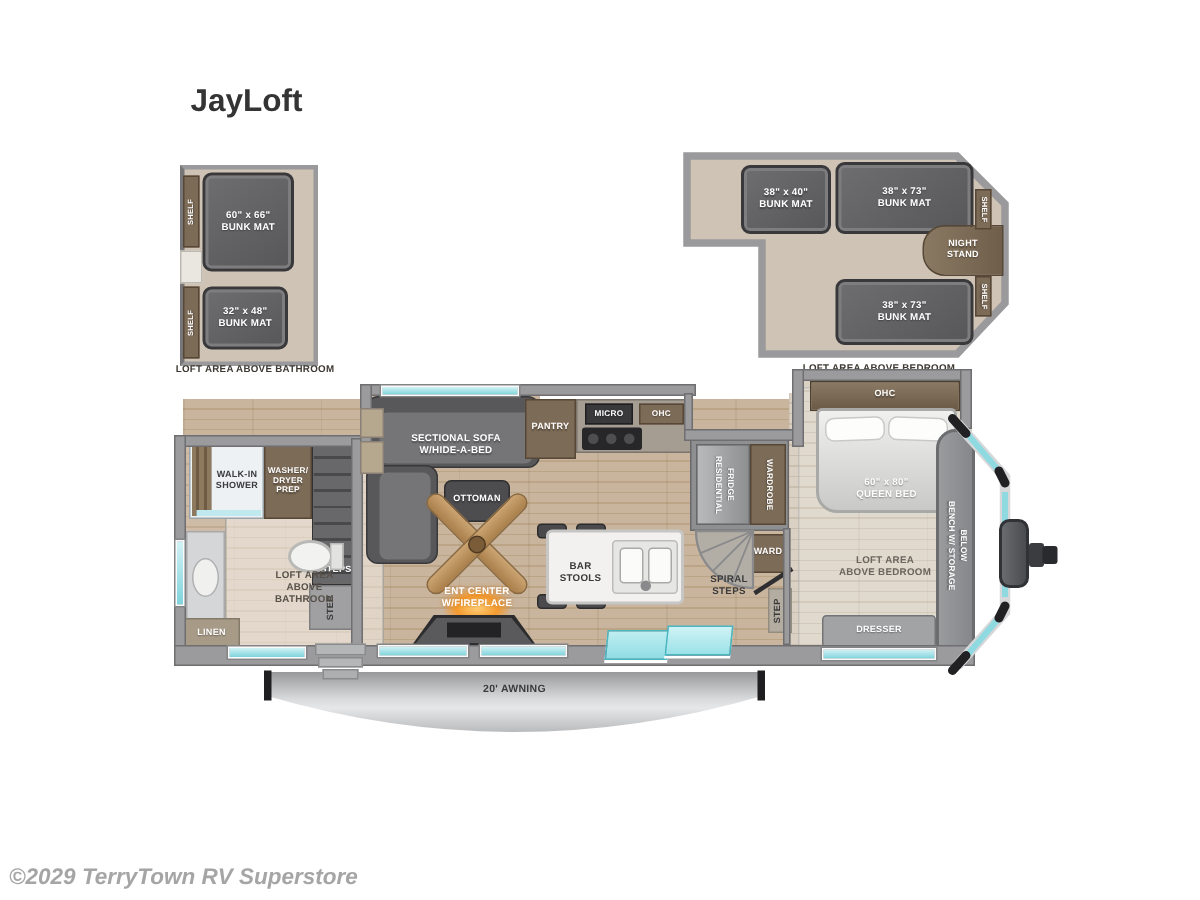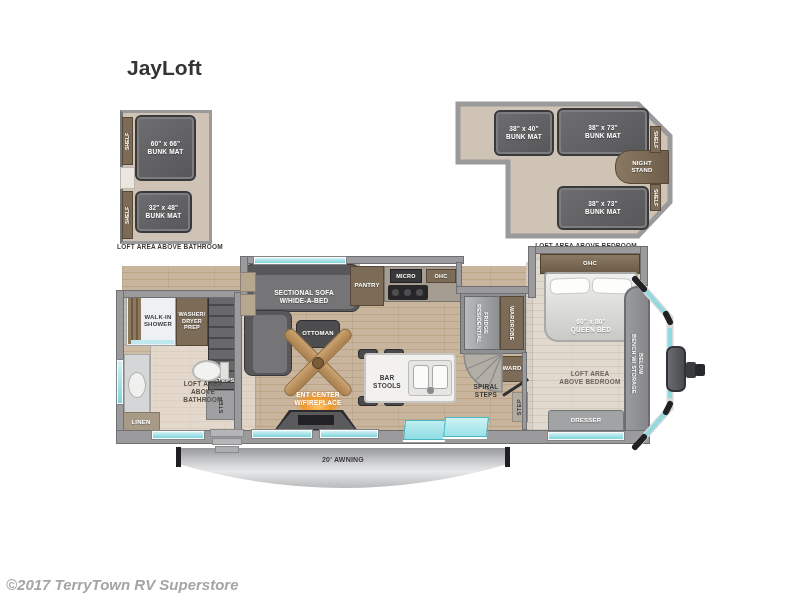--- a/index.html
+++ b/index.html
@@ -261,15 +261,15 @@
     </defs>
     <path d="M6,4 L336,4 L336,20 Q171,68 6,20 Z" fill="url(#awngrad)"></path>
     <rect x="4" y="3" width="5" height="20" fill="#1f1f21"></rect>
     <rect x="333" y="3" width="5" height="20" fill="#1f1f21"></rect>
   </svg>
   <div class="abs t" style="left:298px;top:456px;width:90px;font-size:7px;color:#3b3b3d;">20' AWNING</div>
   <div class="abs" style="left:210px;top:429px;width:34px;height:8px;background:#b5b6b8;border:1px solid #8a8a8c;"></div>
   <div class="abs" style="left:212px;top:438px;width:30px;height:7px;background:#b5b6b8;border:1px solid #8a8a8c;"></div>
   <div class="abs" style="left:215px;top:446px;width:24px;height:7px;background:#adaeb0;border:1px solid #8a8a8c;"></div>
 
-  <div class="abs" style="left:6px;top:576px;font-size:15px;font-weight:700;font-style:italic;color:#a5a5a5;">©2017 TerryTown RV Superstore</div>
+  <div class="abs" style="left:6px;top:576px;font-size:15px;font-weight:700;font-style:italic;color:#a5a5a5;">©2029 TerryTown RV Superstore</div>
 
 </div>
 
 </body></html>

